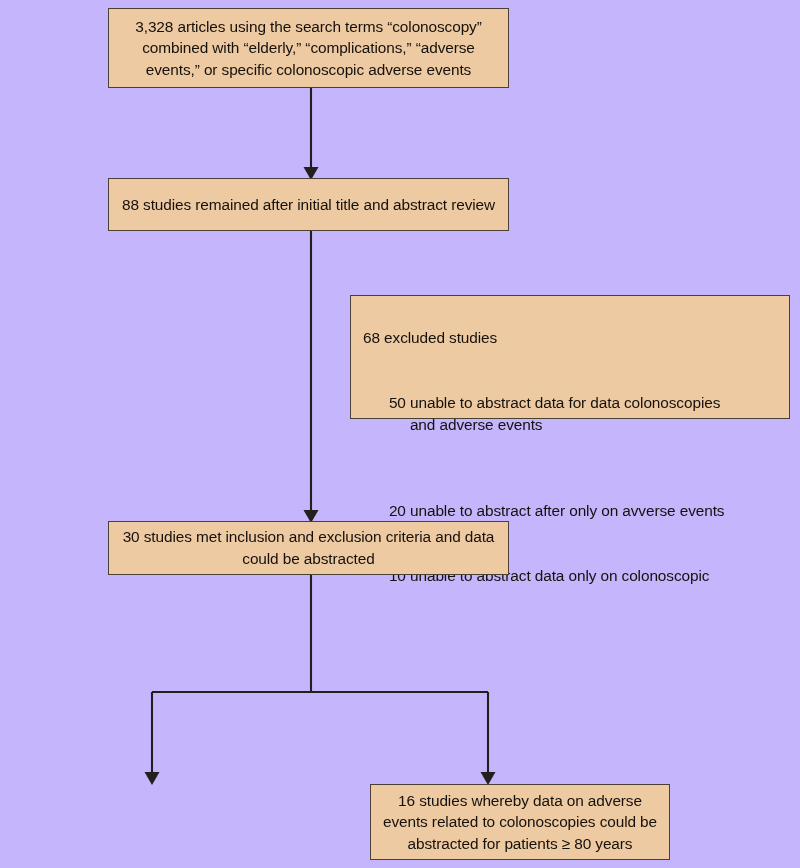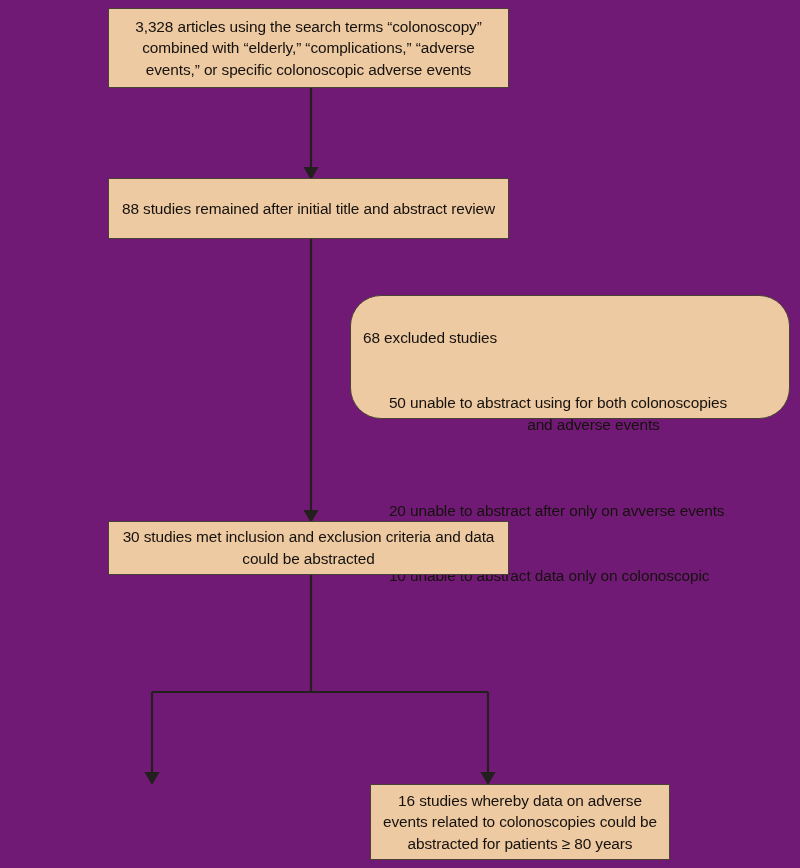--- a/index.html
+++ b/index.html
@@ -4,21 +4,21 @@
 <style>
   html, body {
     margin: 0;
     padding: 0;
     background: #ffffff;
   }
   #canvas {
     position: relative;
     width: 800px;
     height: 868px;
-    background: #701a75;
+    background: #c4b5fd;
     font-family: "Liberation Sans", sans-serif;
     overflow: hidden;
   }
   .node {
     position: absolute;
     box-sizing: border-box;
     background: #eecaa2;
     border: 1.6px solid #4a4036;
     display: flex;
     align-items: center;
@@ -50,21 +50,20 @@
     padding-left: 26px;
     text-indent: -0.1px;
   }
   .excl-item .num {
     display: inline-block;
     width: 21px;
   }
   .excl-item .cont {
     display: block;
     padding-left: 21px;
-    text-align: center;
   }
   svg.edges {
     position: absolute;
     left: 0;
     top: 0;
     width: 800px;
     height: 868px;
     pointer-events: none;
   }
   svg.edges line, svg.edges path {
@@ -107,27 +106,27 @@
     </g>
 
     <g>
       <line x1="488" y1="692" x2="488" y2="774"></line>
       <polygon points="480.5,772 495.5,772 488,785"></polygon>
     </g>
   </svg>
 
   <div class="node" style="left:108px; top:8px; width:401px; height:80px;">3,328 articles using the search terms “colonoscopy” combined with “elderly,” “complications,” “adverse events,” or specific colonoscopic adverse events</div>
 
-  <div class="node" style="left:108px; top:178px; width:401px; height:61px;">88 studies remained after initial title and abstract review</div>
+  <div class="node" style="left:108px; top:178px; width:401px; height:53px;">88 studies remained after initial title and abstract review</div>
 
-  <div class="node left-align" style="left:350px; top:295px; width:440px; height:124px;border-radius:31px;">
+  <div class="node left-align" style="left:350px; top:295px; width:440px; height:124px;">
     <span class="excl-wrap">
       <span class="excl-head">68 excluded studies</span>
       <span class="excl-item">
-        <span class="num">50</span><span>unable to abstract using for both colonoscopies</span>
+        <span class="num">50</span><span>unable to abstract data for data colonoscopies</span>
         <span class="cont">and adverse events</span>
       </span>
       <span class="excl-item">
         <span class="num">20</span><span>unable to abstract after only on avverse events</span>
       </span>
       <span class="excl-item">
         <span class="num">10</span><span>unable to abstract data only on colonoscopic</span>
       </span>
     </span>
   </div>

